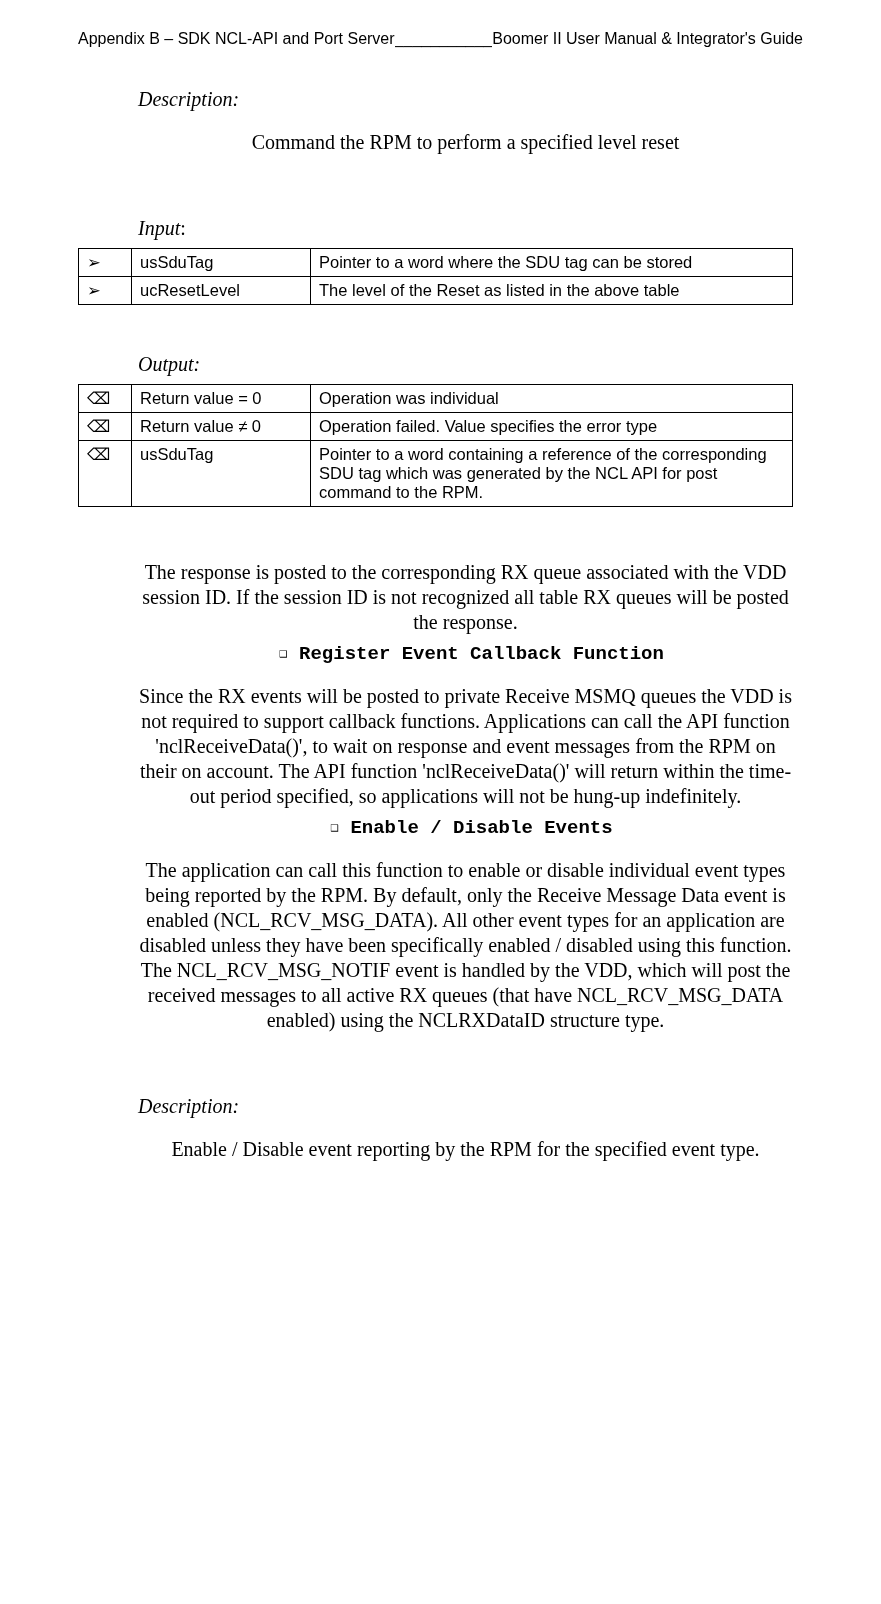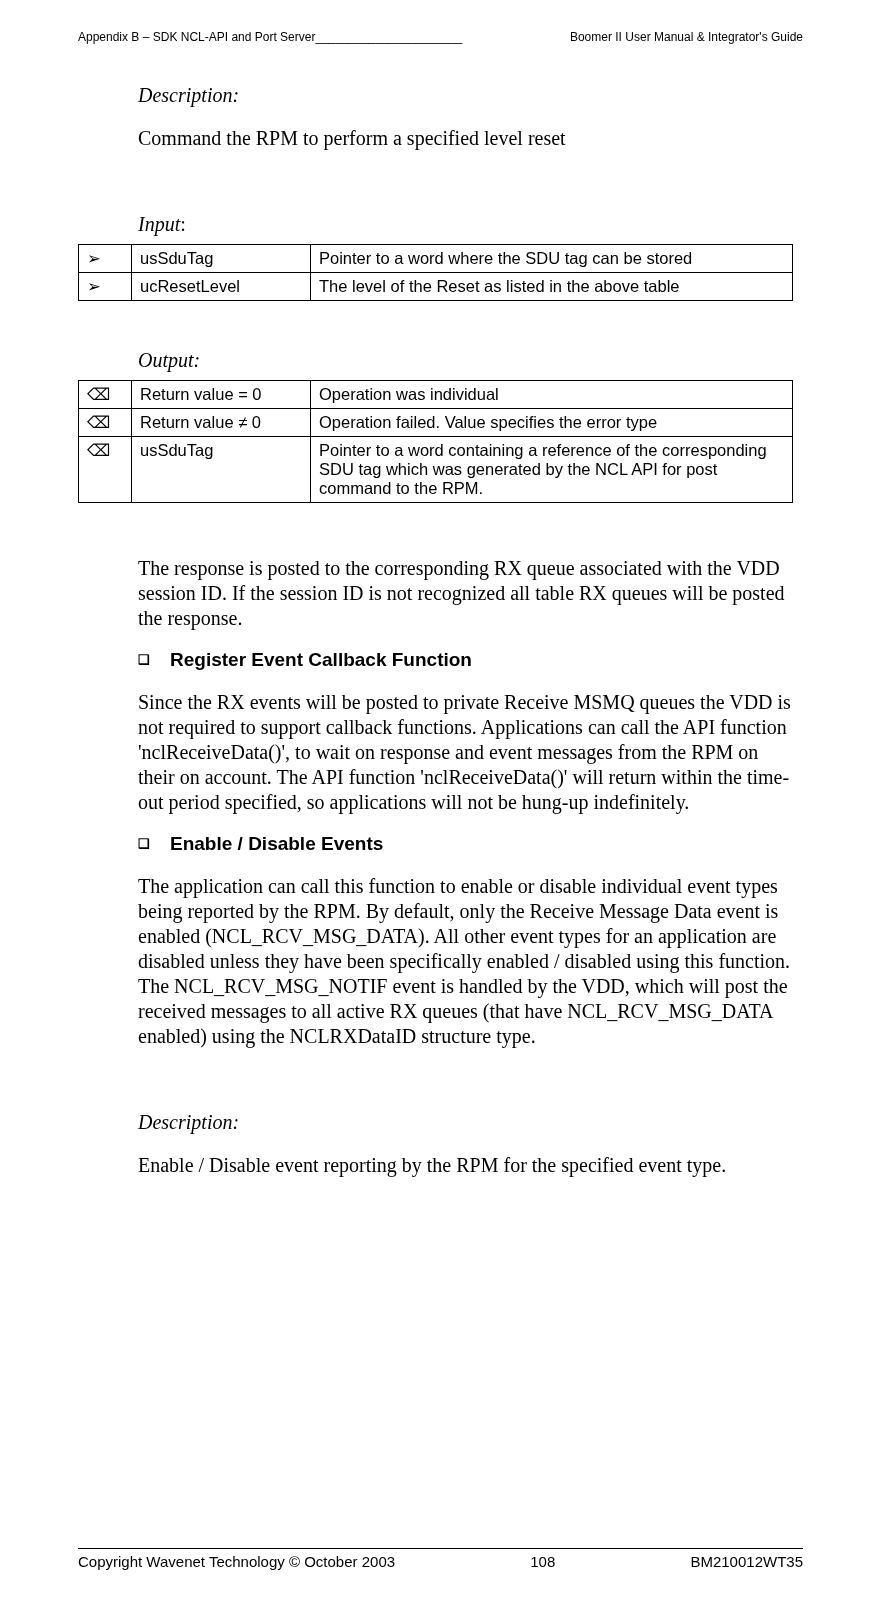--- a/index.html
+++ b/index.html
@@ -13,21 +13,21 @@
   }
   .page {
     width: 881px;
     height: 1604px;
     position: relative;
     box-sizing: border-box;
     padding: 30px 78px 0 78px;
   }
   .header-line {
     font-family: Arial, Helvetica, sans-serif;
-    font-size: 12px;
+    font-size: 16px;
     display: flex;
     justify-content: space-between;
     white-space: nowrap;
   }
   .header-fill {
     flex: 1;
     overflow: hidden;
   }
   .content {
     margin-left: 60px;
@@ -37,20 +37,21 @@
   }
   .italic-head {
     font-style: italic;
     margin-top: 28px;
     margin-bottom: 8px;
   }
   .body-para {
     margin-top: 19px;
     margin-bottom: 6px;
     line-height: 1.25;
+    text-align: center;
   }
   table.io {
     width: 100%;
     border-collapse: collapse;
     margin-top: 8px;
     margin-bottom: 6px;
     margin-left: -60px;
     width: calc(100% + 60px);
     font-family: Arial, Helvetica, sans-serif;
     font-size: 16.5px;
@@ -62,26 +63,27 @@
   }
   table.io td.bullet {
     width: 36px;
     text-align: left;
     font-family: Arial, sans-serif;
   }
   table.io td.name {
     width: 162px;
   }
   .sub-heading {
-    font-family: Liberation Sans, sans-serif;
+    font-family: Liberation Mono, monospace;
     font-weight: bold;
     font-size: 19px;
-    margin-top: 18px;
+    margin-top: 8px;
     margin-bottom: 6px;
     margin-left: 32px;
+    text-align: center;
   }
   .sub-heading .bul {
     display: inline-block;
     width: 32px;
     margin-left: -32px;
     font-size: 13px;
     vertical-align: 2px;
   }
   .footer {
     position: absolute;
@@ -178,22 +180,14 @@
     <div class="spacer-sm"></div>
 
 
     <div class="spacer-sm"></div>
 
     <div class="italic-head">Description:</div>
     <div class="body-para">Enable / Disable event reporting by the RPM for the specified event type.</div>
 
   </div>
 
-  <div class="footer">
-    <div class="footer-rule"></div>
-    <div class="footer-row">
-      <span>Copyright Wavenet Technology © October 2003</span>
-      <span>108</span>
-      <span>BM210012WT35</span>
-    </div>
-  </div>
 
 </div>
 
 </body></html>

